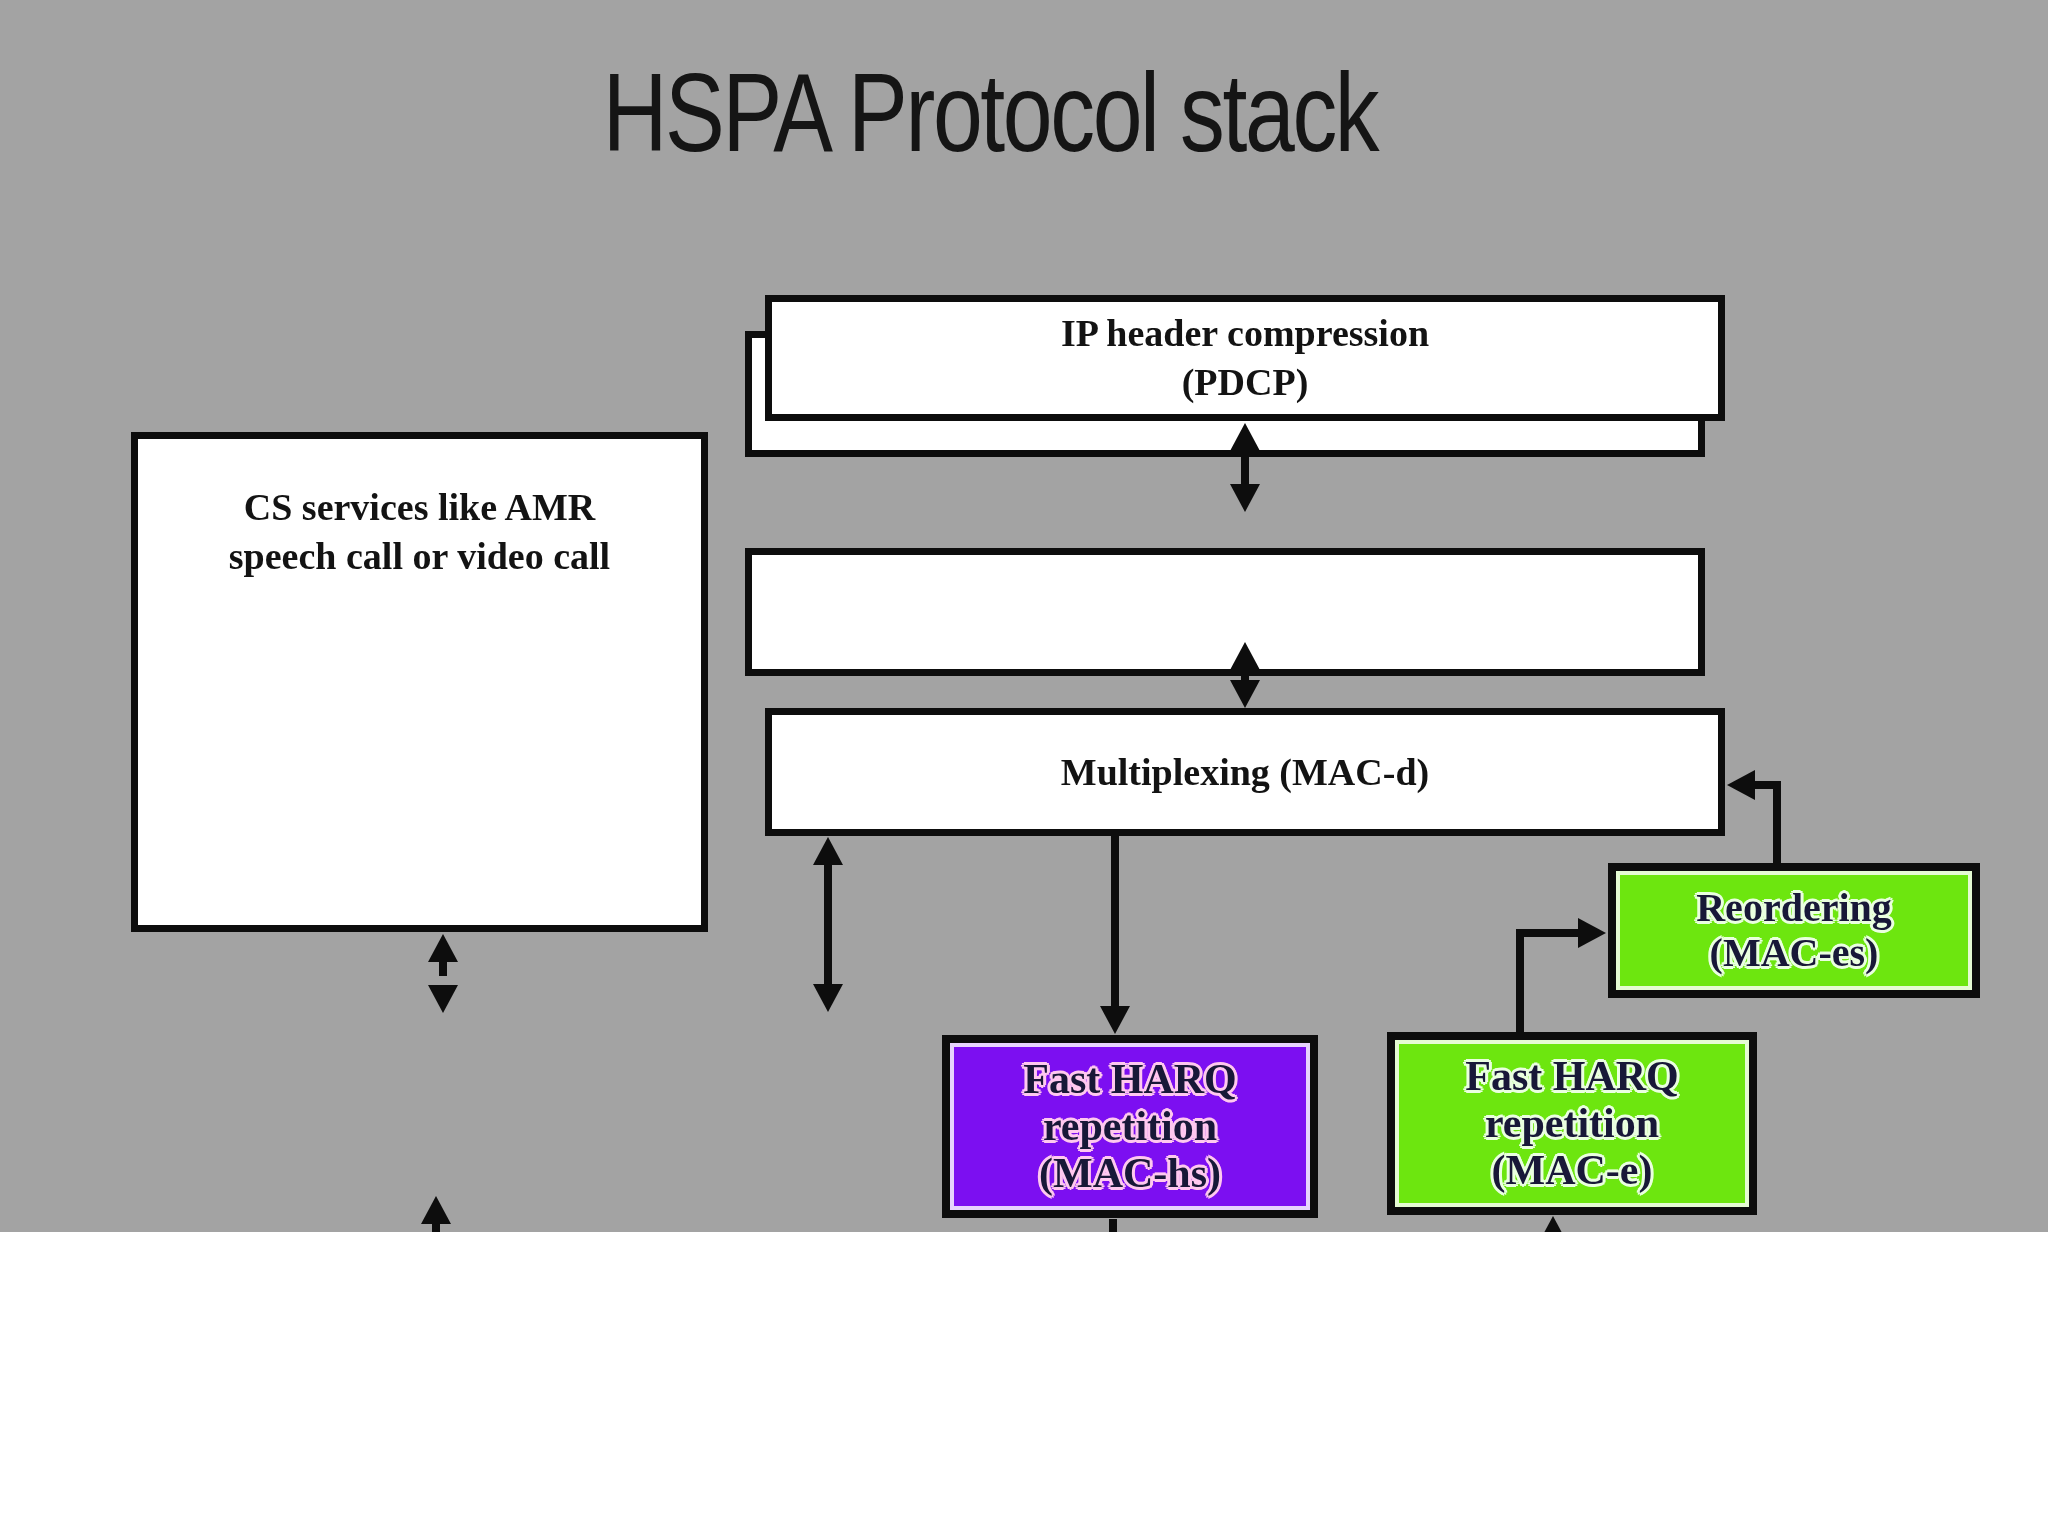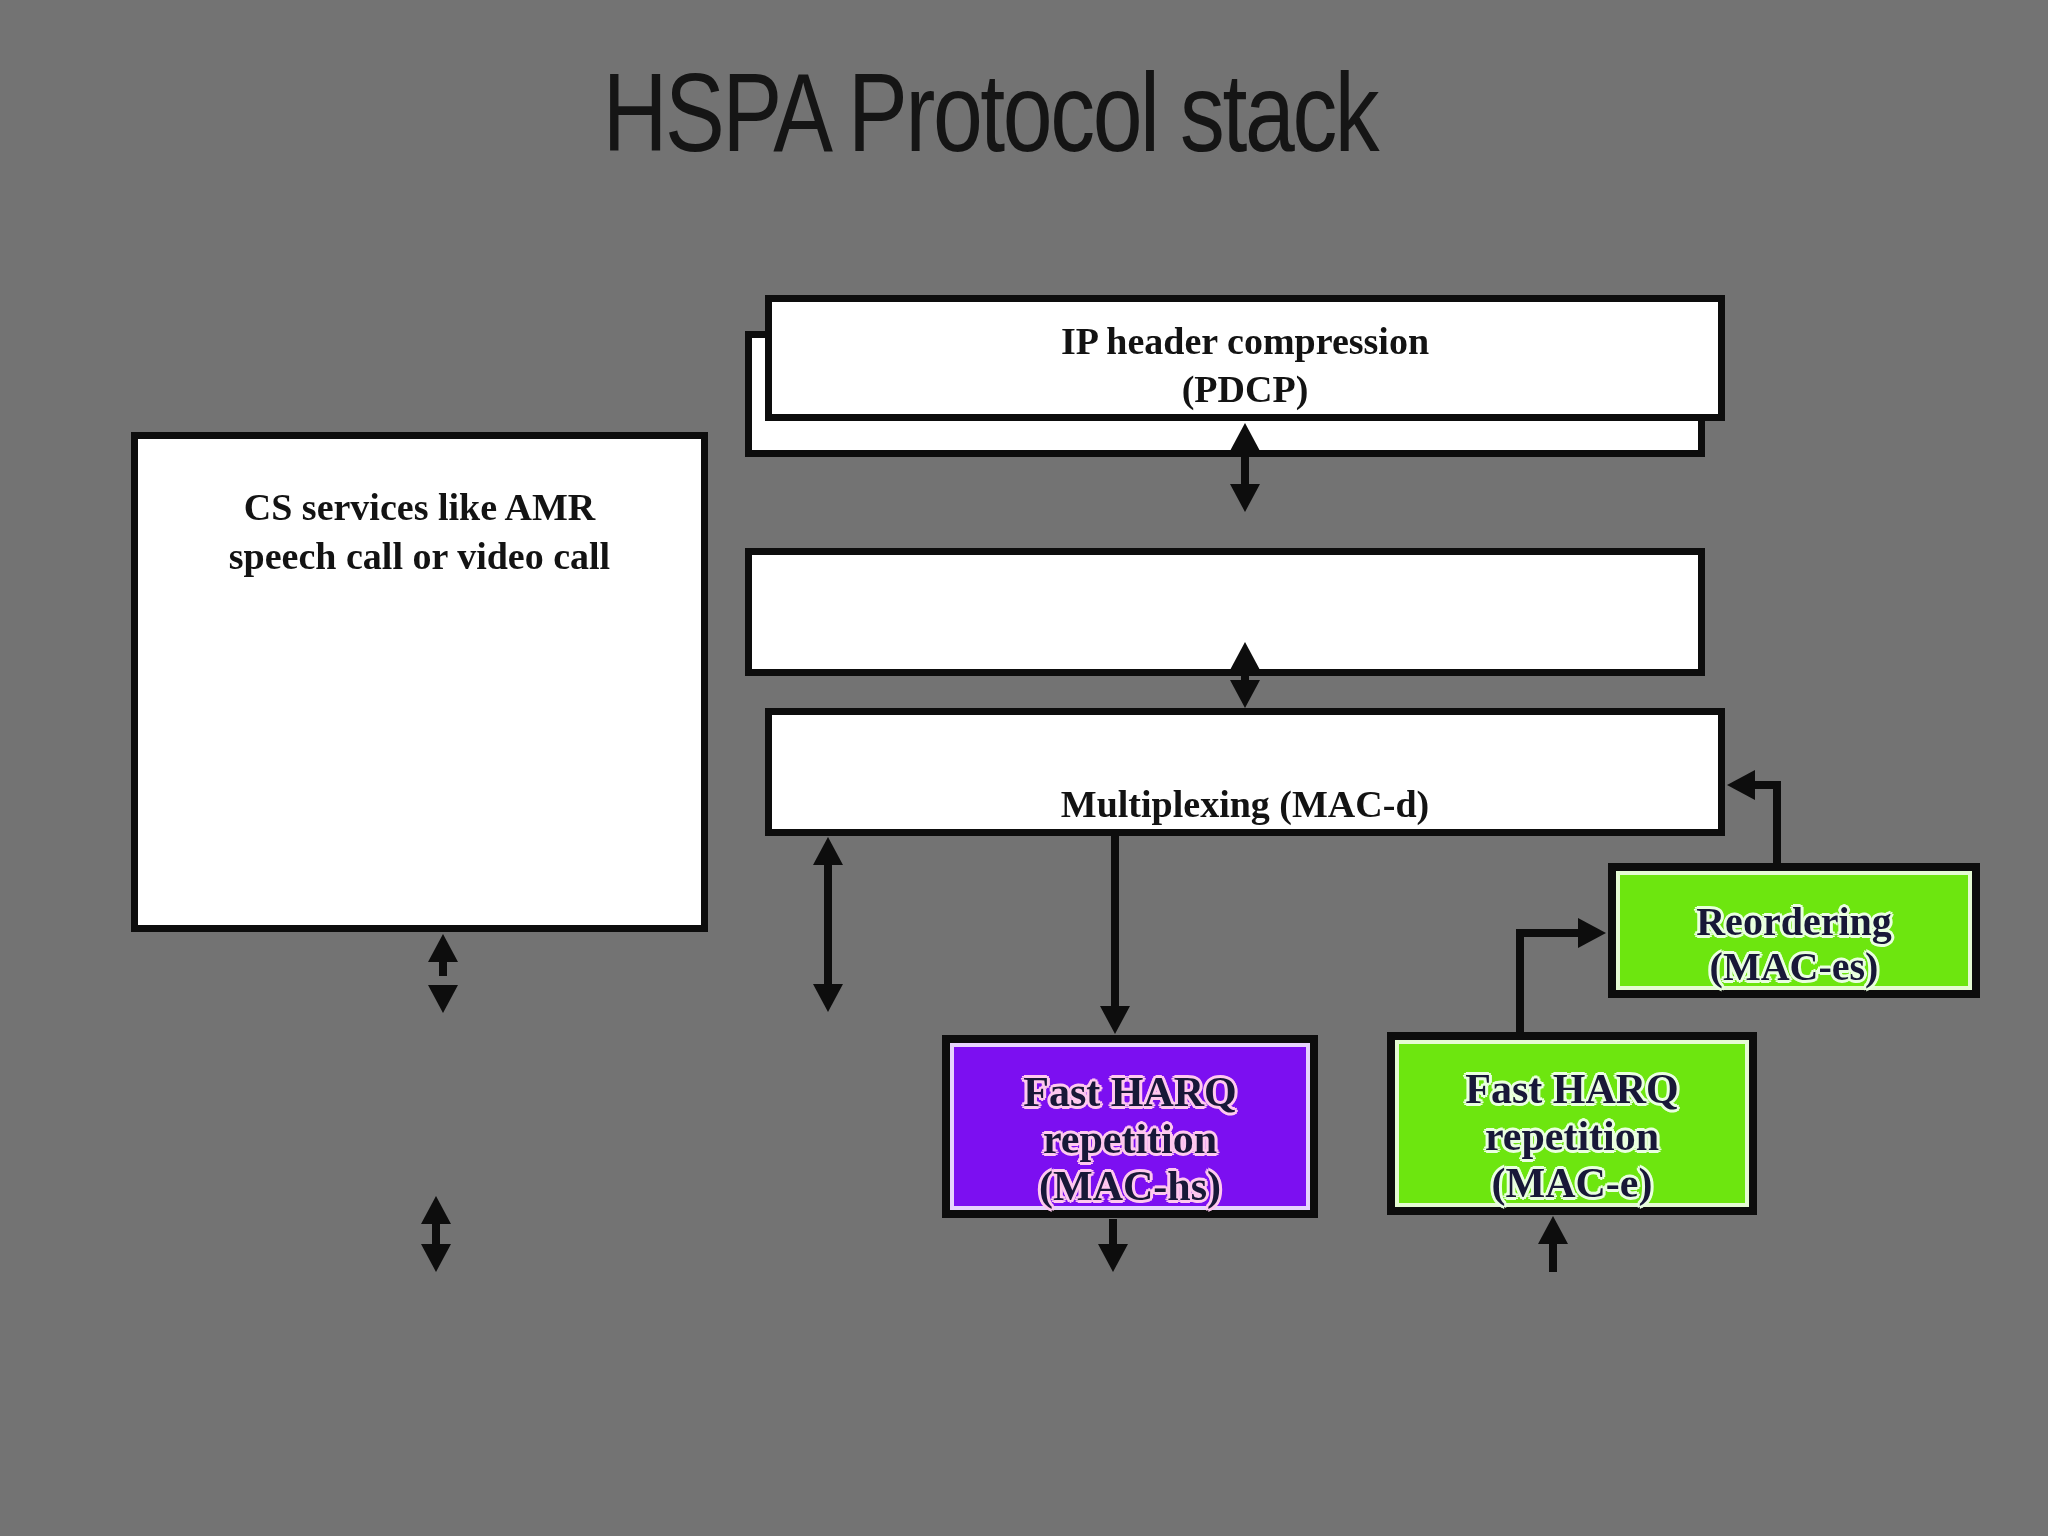--- a/index.html
+++ b/index.html
@@ -4,33 +4,33 @@
 <style>
   :root{
     --purple:#7c0ff1;
     --green:#6de60f;
     --line:#0d0d0d;
     --outline-purple:#ffc8ef;
     --outline-green:#eaffe0;
   }
   html,body{margin:0;padding:0;background:#ffffff;}
   .stage{
-    position:relative;width:2048px;height:1536px;background:#737373;overflow:hidden;
+    position:relative;width:2048px;height:1232px;background:#a3a3a3;overflow:hidden;
     font-family:"Liberation Serif","DejaVu Serif",serif;
   }
   .title{
     position:absolute;left:0;top:48px;width:1980px;margin:0;
     text-align:center;font-family:"Liberation Sans","DejaVu Sans",sans-serif;
     font-weight:400;font-size:112px;letter-spacing:-3px;color:#151515;
     transform:scaleX(0.80);transform-origin:50% 50%;
   }
   .box{
     position:absolute;box-sizing:border-box;background:#ffffff;
     border:7px solid var(--line);
-    display:flex;align-items:flex-end;justify-content:center;text-align:center;
+    display:flex;align-items:center;justify-content:center;text-align:center;
   }
   .shadowbox{background:#ffffff;z-index:1;}
   .mainbox{z-index:2;}
   .lbl{
     white-space:pre-line;font-weight:bold;font-size:38px;line-height:1.28;color:#131313;
   }
   .cs-box{align-items:flex-start;}
   .cs-box .lbl{padding-top:44px;}
   .big{font-size:40px;}
   .colored{border-width:8px;box-shadow:inset 0 0 0 4px rgba(255,255,255,0.82);z-index:3;}

